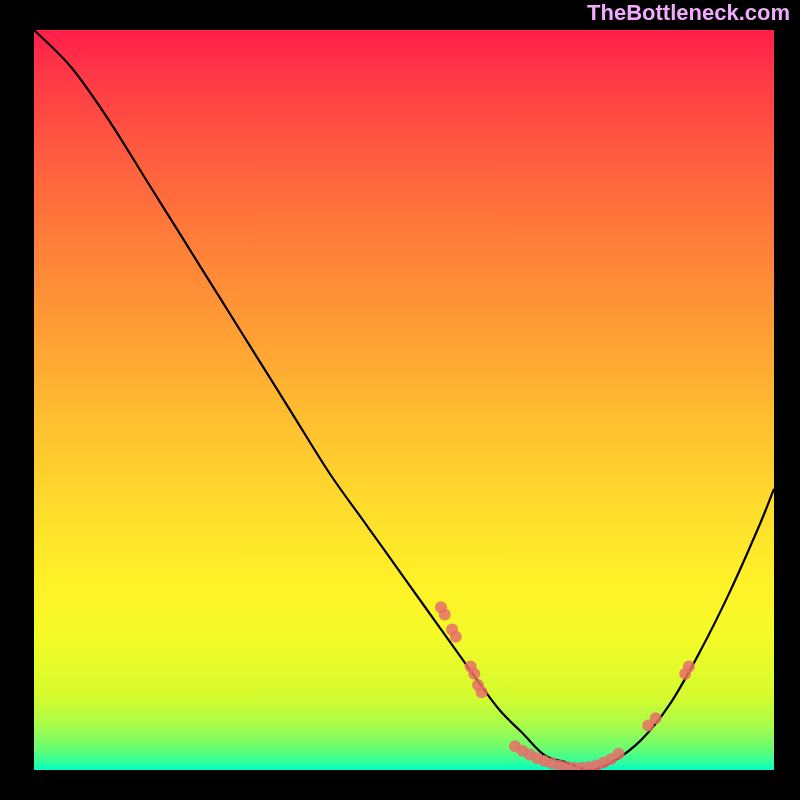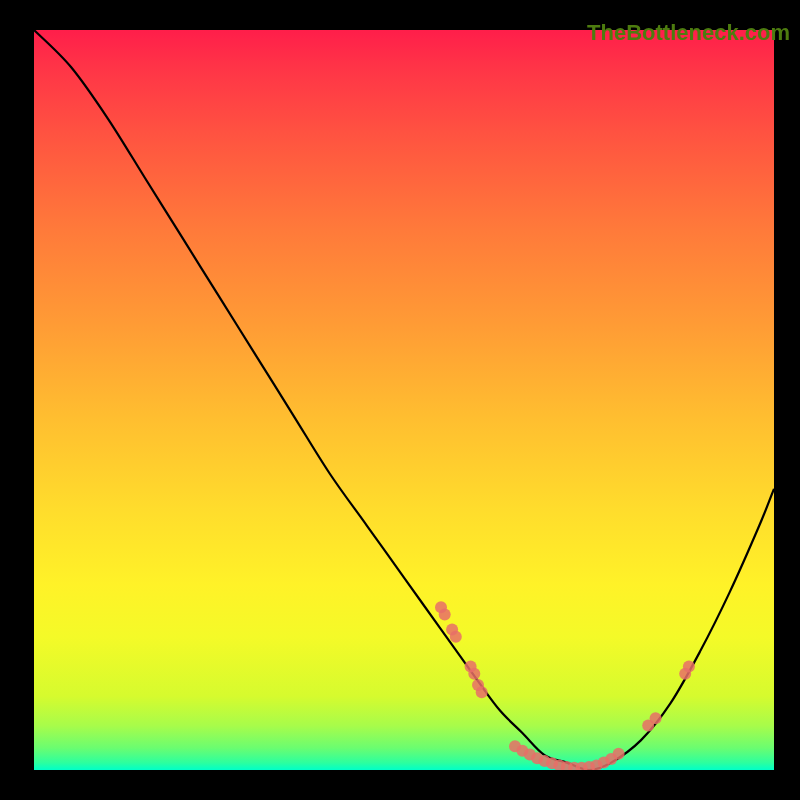--- a/index.html
+++ b/index.html
@@ -11,23 +11,23 @@
     overflow: hidden;
     font-family: Arial, Helvetica, sans-serif;
   }
   .container {
     position: relative;
     width: 800px;
     height: 800px;
   }
   .watermark {
     position: absolute;
-    top: 20px;
+    top: 0;
     right: 10px;
-    color: #4d7c0f;
+    color: #f0abfc;
     font-size: 22px;
     font-weight: bold;
     z-index: 10;
   }
   .plot-area {
     position: absolute;
     left: 34px;
     top: 30px;
     width: 740px;
     height: 740px;

